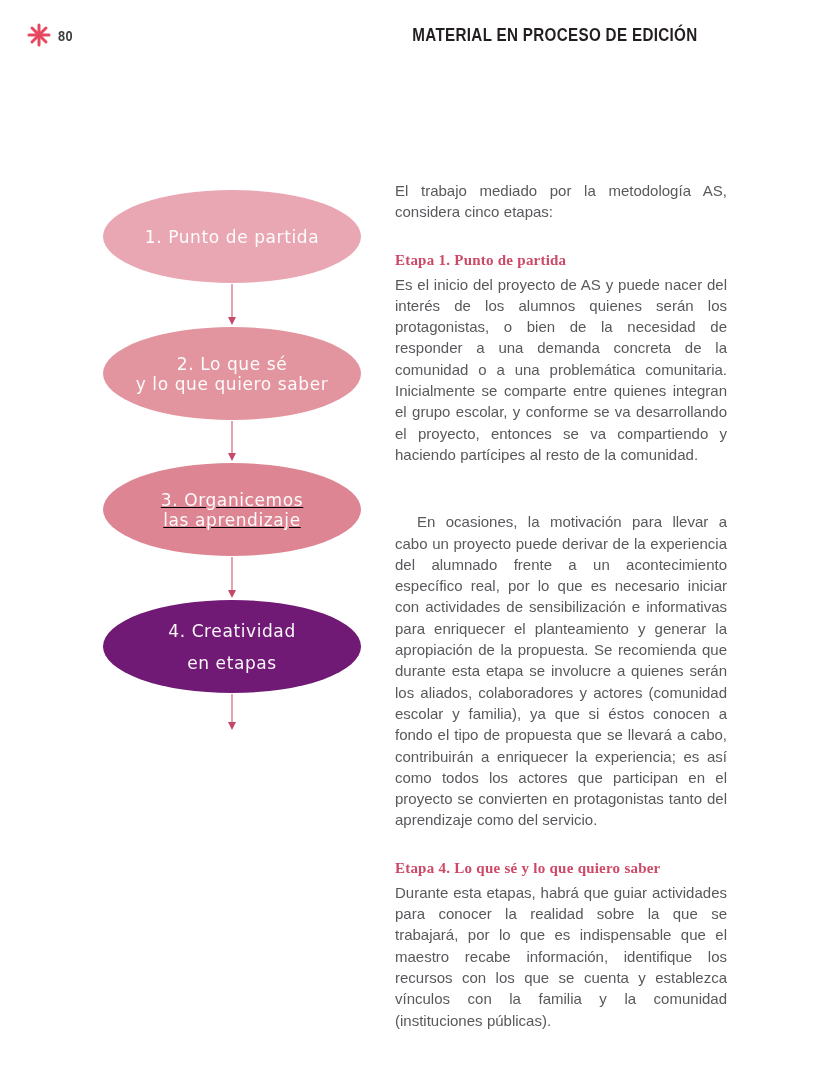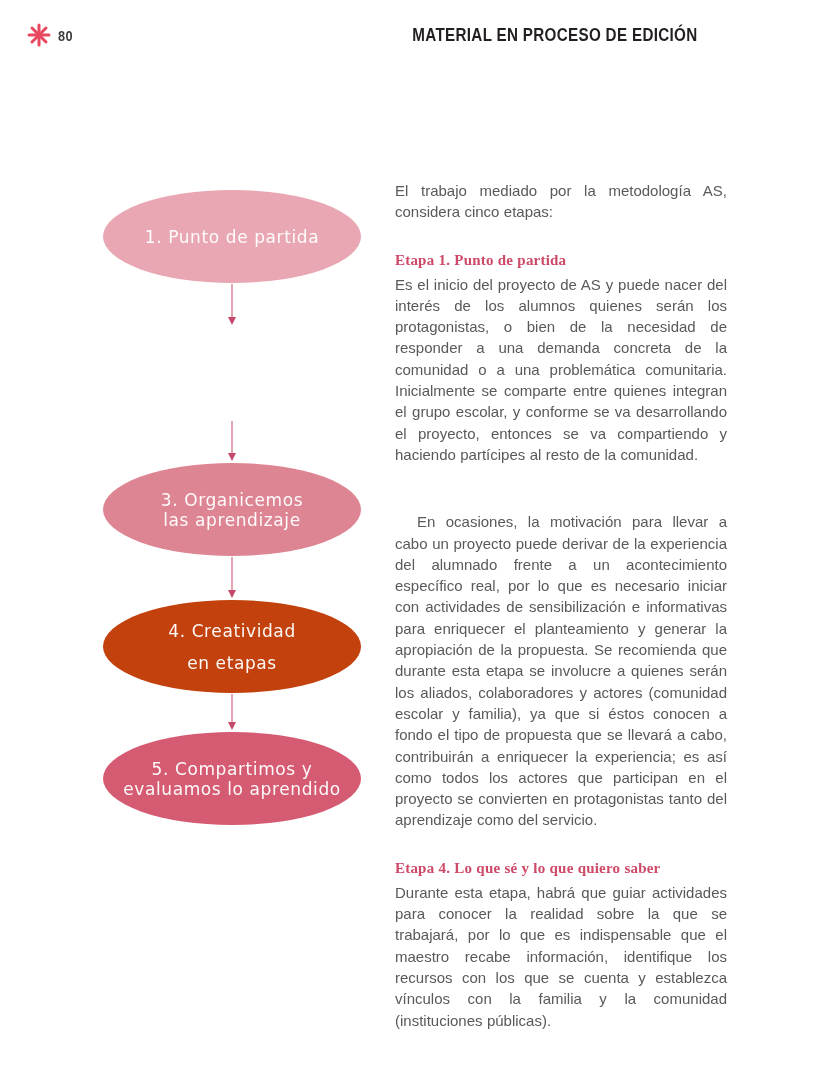--- a/index.html
+++ b/index.html
@@ -43,21 +43,21 @@
     display:flex;flex-direction:column;align-items:center;justify-content:center;
     text-align:center;
   }
   .step .lbl{
     color:rgba(255,255,255,0.96);
     font-size:17px;line-height:20px;letter-spacing:0.6px;
     font-family:"DejaVu Sans", sans-serif;
   }
   .s1{top:0;}
   .s2{top:137px;}
-  .s3{top:273px;}
+  .s3{top:273px;text-decoration:underline;}
   .s4{top:410px;}
   .s5{top:542px;}
   .arrow{position:absolute;left:123px;width:12px;}
   .a1{top:94px;height:42px;}
   .a2{top:231px;height:41px;}
   .a3{top:367px;height:42px;}
   .a4{top:504px;height:37px;}
 
   
   .article{
@@ -105,63 +105,63 @@
       <span class="lbl"></span>
     </div>
 
     <span class="arrow a1">
       <svg width="12" height="42" viewBox="0 0 12 42">
         <line x1="6" y1="0" x2="6" y2="34" stroke="#da7d92" stroke-width="1.4"></line>
         <polygon points="2,33 10,33 6,41" fill="#c64869"></polygon>
       </svg>
     </span>
 
+    <div class="step s2" style="background: rgb(226, 148, 159);">
+      <span class="lbl">2. Lo que sé</span>
+      <span class="lbl">y lo que quiero saber</span>
+    </div>
 
     <span class="arrow a2">
       <svg width="12" height="41" viewBox="0 0 12 41">
         <line x1="6" y1="0" x2="6" y2="33" stroke="#da7d92" stroke-width="1.4"></line>
         <polygon points="2,32 10,32 6,40" fill="#c64869"></polygon>
       </svg>
     </span>
 
     <div class="step s3" style="background: rgb(221, 133, 147);">
       <span class="lbl">3. Organicemos</span>
       <span class="lbl">las aprendizaje</span>
     </div>
 
     <span class="arrow a3">
       <svg width="12" height="42" viewBox="0 0 12 42">
         <line x1="6" y1="0" x2="6" y2="34" stroke="#da7d92" stroke-width="1.4"></line>
         <polygon points="2,33 10,33 6,41" fill="#c64869"></polygon>
       </svg>
     </span>
 
-    <div class="step s4" style="background: #c2410c; gap: 12px;">
+    <div class="step s4" style="background: #701a75; gap: 12px;">
       <span class="lbl">4. Creatividad</span>
       <span class="lbl">en etapas</span>
     </div>
 
     <span class="arrow a4">
       <svg width="12" height="37" viewBox="0 0 12 37">
         <line x1="6" y1="0" x2="6" y2="29" stroke="#da7d92" stroke-width="1.4"></line>
         <polygon points="2,28 10,28 6,36" fill="#c64869"></polygon>
       </svg>
     </span>
 
-    <div class="step s5" style="background: rgb(213, 91, 114);">
-      <span class="lbl">5. Compartimos y</span>
-      <span class="lbl">evaluamos lo aprendido</span>
-    </div>
 
   </div>
 
   <div class="article">
     <p class="intro">El trabajo mediado por la metodología AS, considera cinco etapas:</p>
 
     <div class="section-heading">Etapa 1. Punto de partida</div>
     <p class="para">Es el inicio del proyecto de AS y puede nacer del interés de los alumnos quienes serán los protagonistas, o bien de la necesidad de responder a una demanda concreta de la comunidad o a una problemática comunitaria. Inicialmente se comparte entre quienes integran el grupo escolar, y conforme se va desarrollando el proyecto, entonces se va compartiendo y haciendo partícipes al resto de la comunidad.</p>
     <p class="para">En ocasiones, la motivación para llevar a cabo un proyecto puede derivar de la experiencia del alumnado frente a un acontecimiento específico real, por lo que es necesario iniciar con actividades de sensibilización e informativas para enriquecer el planteamiento y generar la apropiación de la propuesta. Se recomienda que durante esta etapa se involucre a quienes serán los aliados, colaboradores y actores (comunidad escolar y familia), ya que si éstos conocen a fondo el tipo de propuesta que se llevará a cabo, contribuirán a enriquecer la experiencia; es así como todos los actores que participan en el proyecto se convierten en protagonistas tanto del aprendizaje como del servicio.</p>
 
     <div class="section-heading">Etapa 4. Lo que sé y lo que quiero saber</div>
-    <p class="para">Durante esta etapa, habrá que guiar actividades para conocer la realidad sobre la que se trabajará, por lo que es indispensable que el maestro recabe información, identifique los recursos con los que se cuenta y establezca vínculos con la familia y la comunidad (instituciones públicas).</p>
+    <p class="para">Durante esta etapas, habrá que guiar actividades para conocer la realidad sobre la que se trabajará, por lo que es indispensable que el maestro recabe información, identifique los recursos con los que se cuenta y establezca vínculos con la familia y la comunidad (instituciones públicas).</p>
   </div>
 
 </div>
 
 </body></html>

